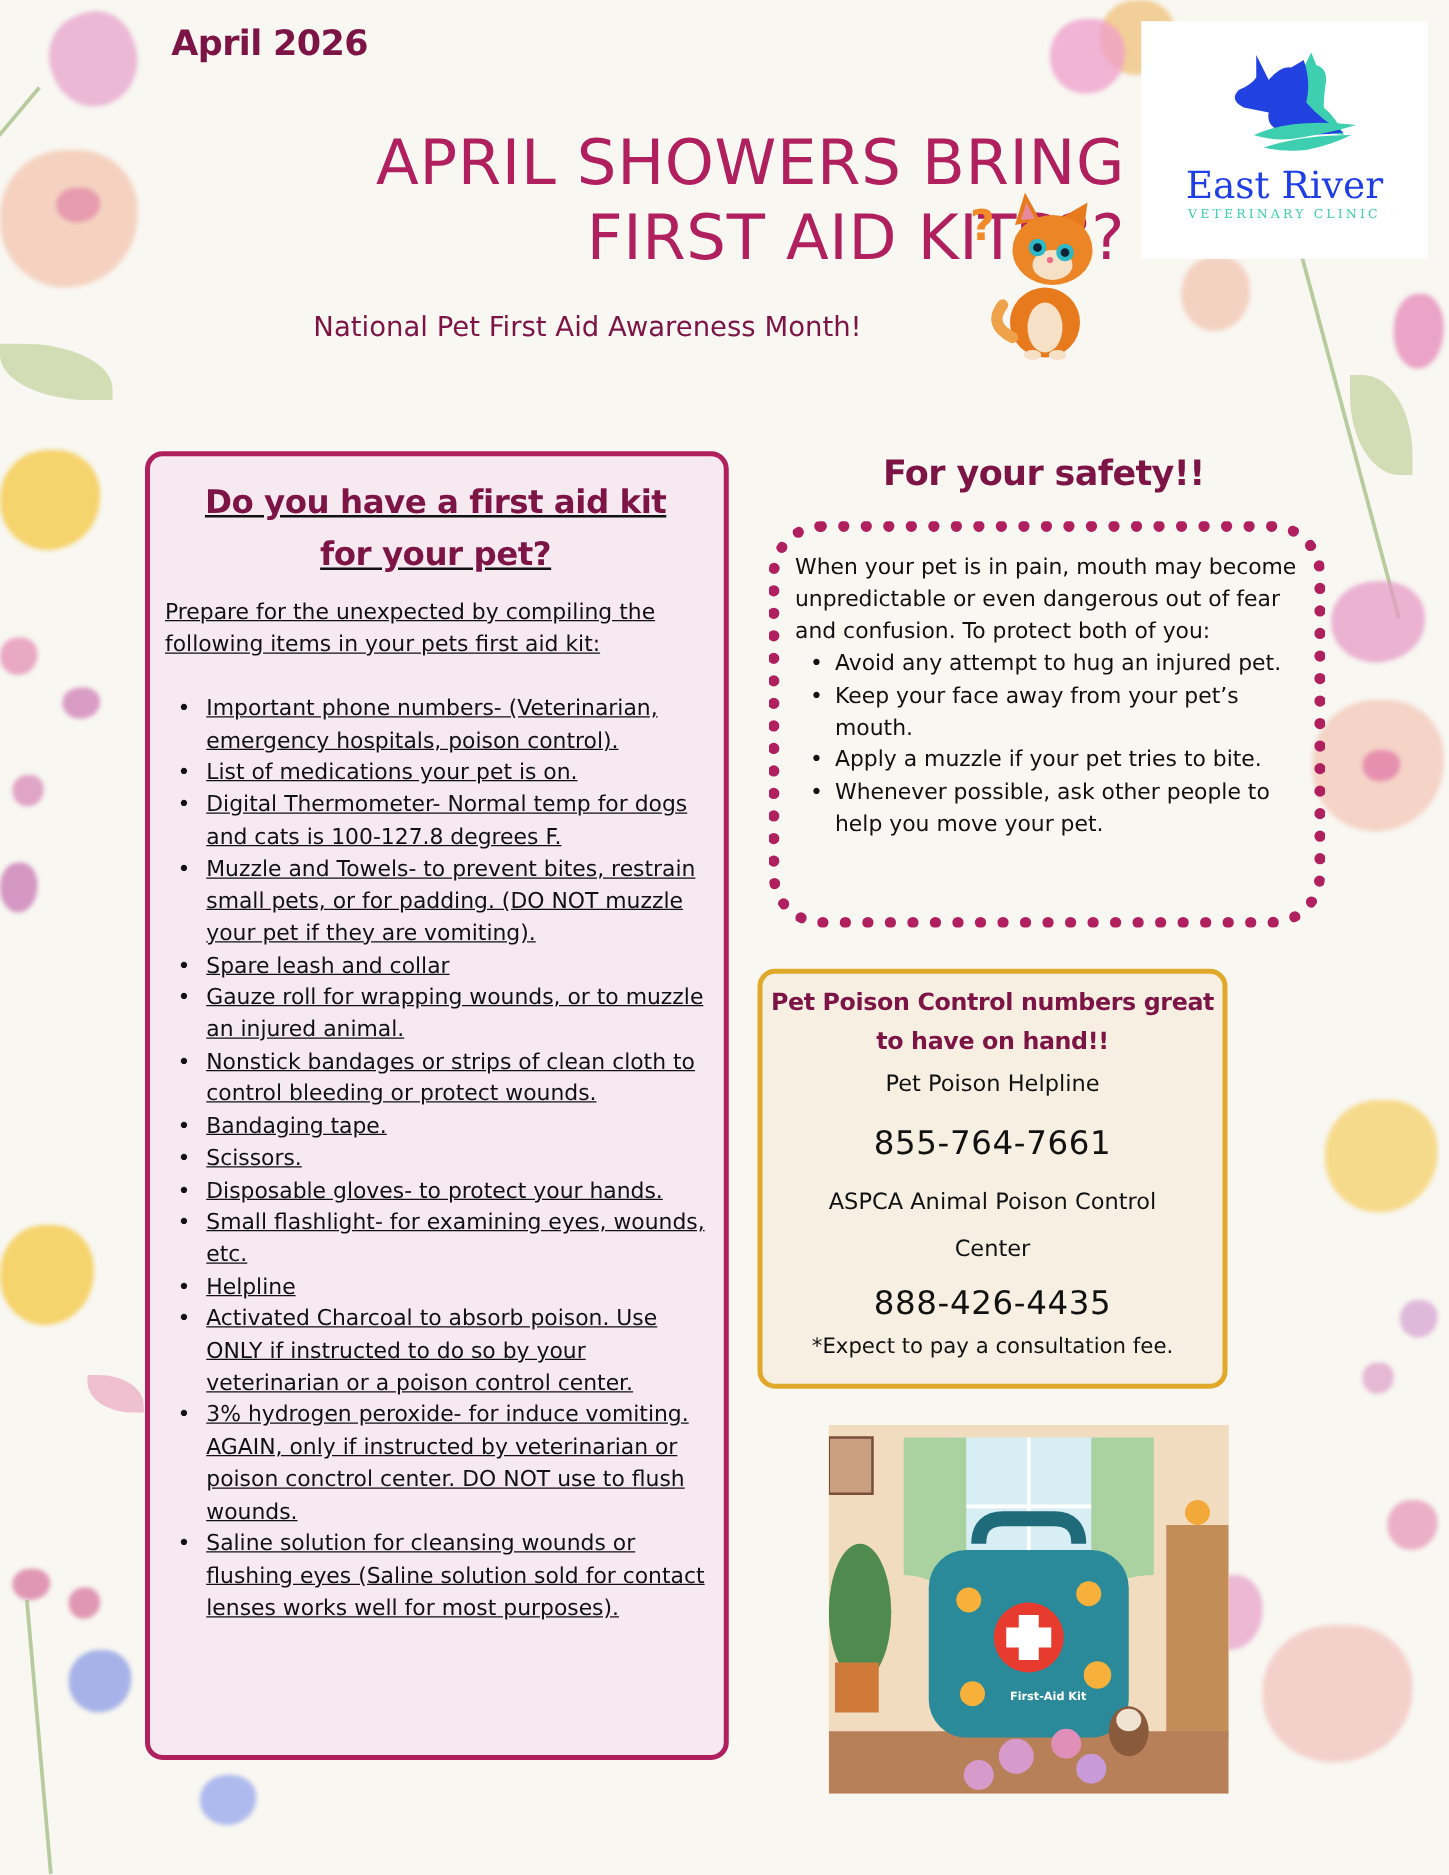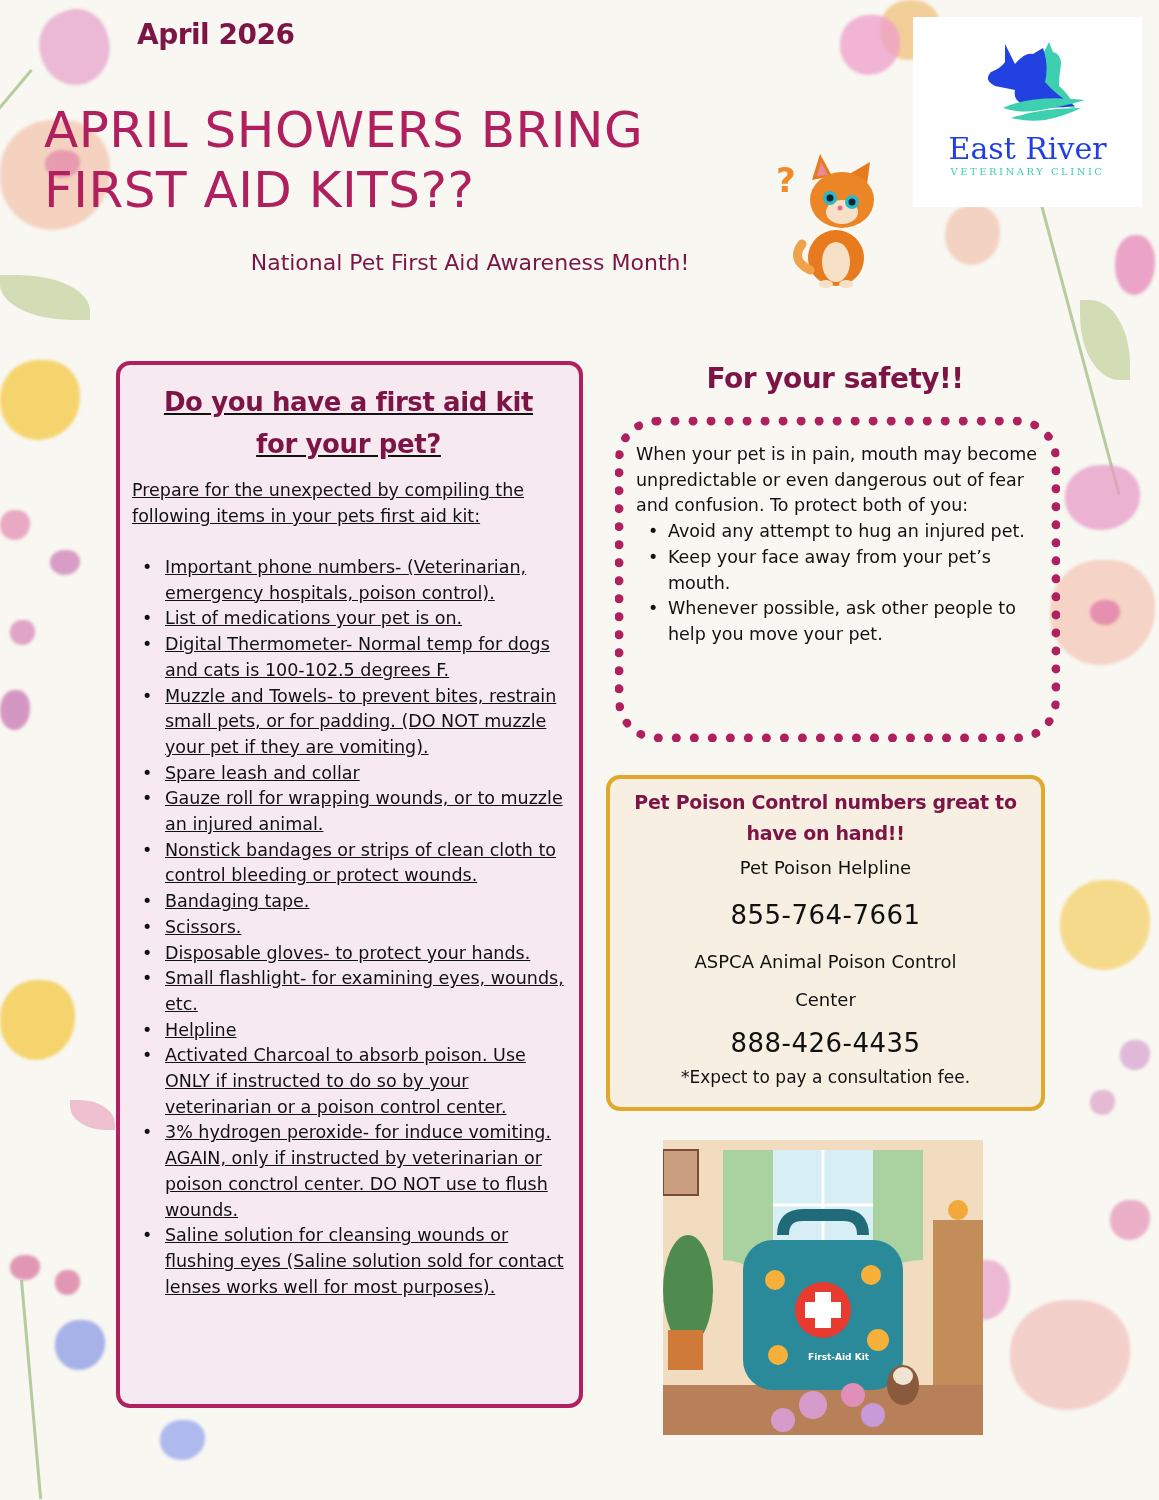--- a/index.html
+++ b/index.html
@@ -16,21 +16,21 @@
   .blob { position: absolute; border-radius: 50% 45% 55% 50%; filter: blur(1.5px); opacity: .75; }
   .stem { position: absolute; background: #9db87a; width: 3px; opacity: .7; transform-origin: top center; }
   .leaf { position: absolute; background: #b9cc8e; border-radius: 0 80% 0 80%; opacity: .6; }
 
   .month {
     left: 137px; top: 18px;
     font-family: "DejaVu Sans", sans-serif; font-weight: bold;
     font-size: 28px; color: #7d1446; letter-spacing: -0.5px;
   }
   .title {
-    left: 44px; top: 100px; width: 840px; text-align: left;
+    left: 60px; top: 100px; width: 840px; text-align: right;
     font-family: "DejaVu Sans", sans-serif;
     font-size: 50px; line-height: 60px; color: #b01f5e; letter-spacing: 0.5px;
   }
   .subtitle {
     left: 150px; top: 250px; width: 640px; text-align: center;
     font-size: 22px; color: #7d1446;
   }
 
   .logo-card {
     left: 913px; top: 17px; width: 229px; height: 190px; background: #fff;
@@ -75,21 +75,21 @@
     border: 9px dotted #b01f5e;
     padding: 16px 8px 0 12px;
   }
   .safety-text { font-size: 17.5px; line-height: 25.7px; }
   .safety-list { list-style: none; }
   .safety-list li { position: relative; padding-left: 32px; font-size: 17.5px; line-height: 25.7px; }
   .safety-list li::before { content: "•"; position: absolute; left: 12px; }
 
   
   .poison-card {
-    left: 606px; top: 775px; width: 439px; height: 336px;
+    left: 606px; top: 775px; width: 376px; height: 336px;
     background: #f6efe2; border: 4px solid #e0a92b; border-radius: 14px;
     text-align: center; padding-top: 8px;
   }
   .poison-heading { font-weight: bold; font-size: 19px; line-height: 31px; color: #7d1446; letter-spacing: -0.3px; }
   .poison-label { font-size: 18px; line-height: 38px; }
   .poison-phone { font-size: 26px; line-height: 56px; letter-spacing: 0.5px; }
   .poison-note { font-size: 17px; line-height: 20px; }
 
   
   .kit-image {
@@ -182,21 +182,21 @@
 
 <div class="abs kit-card">
   <div class="kit-heading">
     <div>Do you have a first aid kit</div>
     <div>for your pet?</div>
   </div>
   <div class="kit-intro">Prepare for the unexpected by compiling the following items in your pets first aid kit:</div>
   <ul class="kit-list">
     <li>Important phone numbers- (Veterinarian, emergency hospitals, poison control).</li>
     <li>List of medications your pet is on.</li>
-    <li>Digital Thermometer- Normal temp for dogs and cats is 100-102.5 degrees F.</li>
+    <li>Digital Thermometer- Normal temp for dogs and cats is 100-127.8 degrees F.</li>
     <li>Muzzle and Towels-  to prevent bites, restrain small pets, or for padding. (DO NOT muzzle your pet if they are vomiting).</li>
     <li>Spare leash and collar</li>
     <li>Gauze roll for wrapping wounds, or to muzzle an injured animal.</li>
     <li>Nonstick bandages or strips of clean cloth to control bleeding or protect wounds.</li>
     <li>Bandaging tape.</li>
     <li>Scissors.</li>
     <li>Disposable gloves- to protect your hands.</li>
     <li>Small flashlight- for examining eyes, wounds, etc.</li>
     <li>Helpline</li>
     <li>Activated Charcoal to absorb poison.  Use ONLY if instructed to do so by your veterinarian or a poison control center.</li>
@@ -204,20 +204,21 @@
     <li>Saline solution for cleansing wounds or flushing eyes (Saline solution sold for contact lenses works well for most purposes).</li>
   </ul>
 </div>
 
 <div class="abs safety-title">For your safety!!</div>
 <div class="abs safety-box">
   <div class="safety-text">When your pet is in pain, mouth may become unpredictable or even dangerous out of fear and confusion.  To protect both of you:</div>
   <ul class="safety-list">
     <li>Avoid any attempt to hug an injured pet.</li>
     <li>Keep your face away from your pet’s mouth.</li>
+    <li>Apply a muzzle if your pet tries to bite.</li>
     <li>Whenever possible, ask other people to help you move your pet.</li>
   </ul>
 </div>
 
 <div class="abs poison-card">
   <div class="poison-heading" style="padding:0 4px">Pet Poison Control numbers great to have on hand!!</div>
   <div class="poison-label">Pet Poison Helpline</div>
   <div class="poison-phone">855-764-7661</div>
   <div class="poison-label">ASPCA Animal Poison Control</div>
   <div class="poison-label">Center</div>

